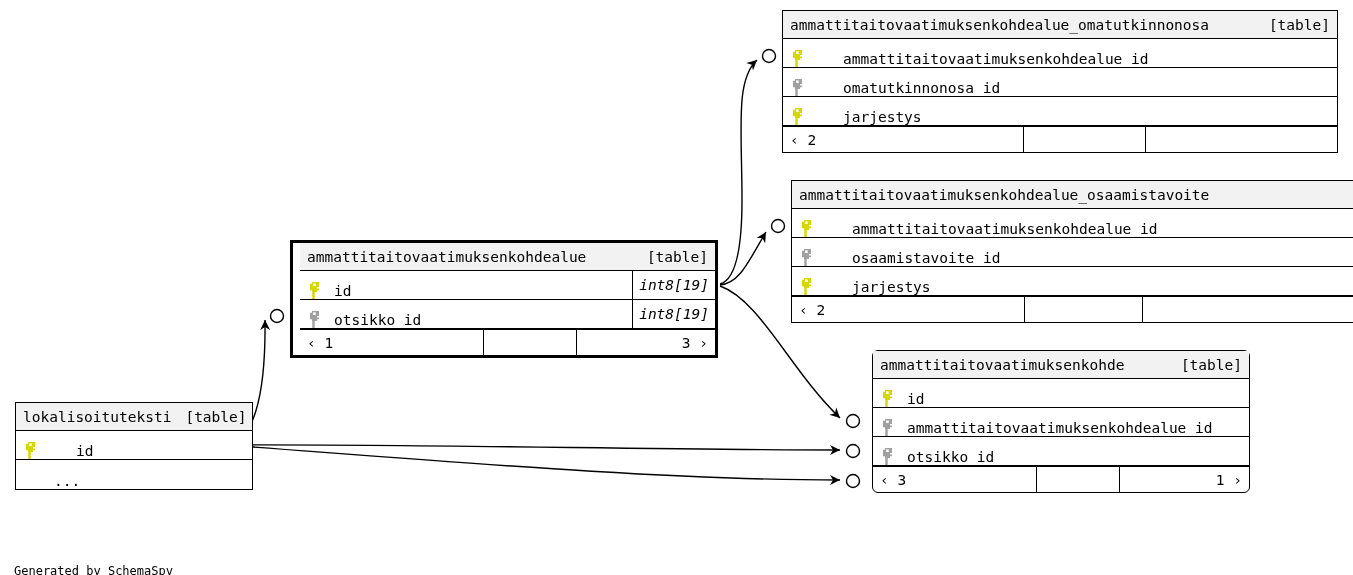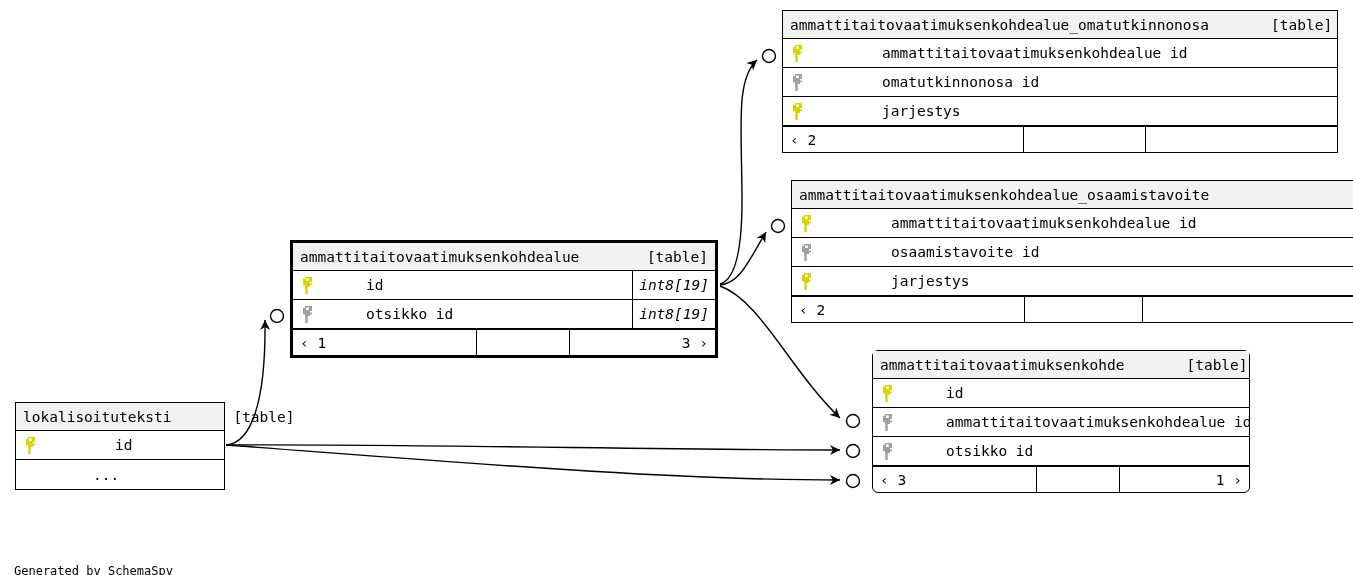--- a/index.html
+++ b/index.html
@@ -35,47 +35,46 @@
 
   .table-node {
     position: absolute;
     box-sizing: border-box;
     background: #ffffff;
     border: 1px solid #000000;
     z-index: 2;
   }
   .table-node.focused {
     border: 3px solid #000000;
+    padding-left: 7px;
   }
 
   .tbl-header {
     box-sizing: border-box;
     background: #f2f2f2;
     border-bottom: 1px solid #000000;
     display: flex;
     align-items: center;
     justify-content: space-between;
     padding: 0 7px;
     height: 28px;
     font-size: 14.5px;
     white-space: nowrap;
-    gap: 48px;
   }
   .tbl-name { letter-spacing: 0px; }
   .tbl-tag  { margin-left: 14px; }
 
   .tbl-row {
     box-sizing: border-box;
     border-bottom: 1px solid #000000;
     display: flex;
-    align-items: center;
+    align-items: flex-end;
     height: 29px;
     font-size: 14.5px;
     white-space: nowrap;
-    gap: 39px;
   }
   .tbl-row:last-child { border-bottom: none; }
 
   .col-key {
     width: 30px;
     min-width: 30px;
     display: flex;
     align-items: center;
     justify-content: center;
   }
@@ -305,21 +304,21 @@
             </svg>
           </span>
           <span class="col-name">otsikko_id</span>
         </div>
         <div class="tbl-footer">
           <span class="fcell left" style="width:164px">‹ 3</span>
           <span class="fcell left" style="width:83px"></span>
           <span class="fcell right" style="flex:1 1 auto">1 ›</span>
         </div>
       </div>
-      <div class="table-node" style="left: 15px; top: 402px; width: 210px;">
+      <div class="table-node" style="left: 15px; top: 402px; width: 238px;">
         <div class="tbl-header">
           <span class="tbl-name">lokalisoituteksti</span>
           <span class="tbl-tag">[table]</span>
         </div>
         <div class="tbl-row">
           <span class="col-key">
             <svg class="keyicon" width="11" height="17" viewBox="0 0 11 17" xmlns="http://www.w3.org/2000/svg">
               <path fill="#d6d600" d="M2 0 h7 v5 h-2 v1.6 h2 v1.7 h-2 v1.6 h-2.3 V17 h-2.4 V9.9 H2 V8.2 H0 V1.7 h2 z"></path>
               <rect x="3.1" y="1.4" width="2.6" height="2.6" fill="#ffffff"></rect>
             </svg>

